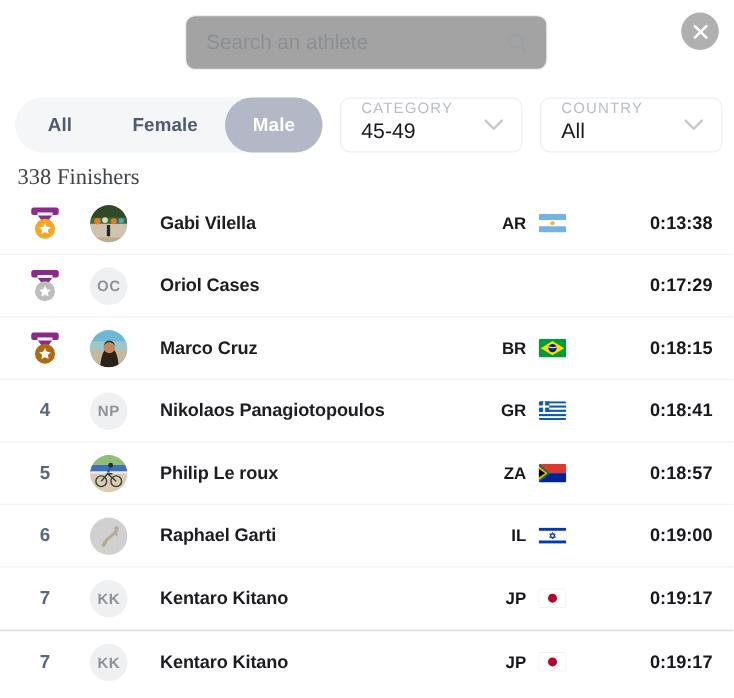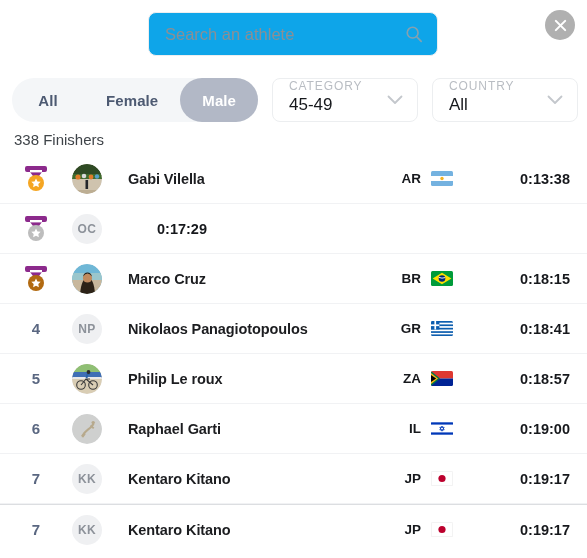--- a/index.html
+++ b/index.html
@@ -11,21 +11,21 @@
   }
   .page { position: relative; width: 587px; height: 558px; background: #fff; }
 
   
   .topbar { position: relative; height: 68px; }
 
   .search-box {
     position: absolute; left: 148px; top: 12px;
     width: 290px; height: 44px;
     border: 1px solid #eceef0; border-radius: 8px;
-    background: #0ea5e9;
+    background: #a3a3a3;
     display: flex; align-items: center;
     padding: 0 14px 0 16px;
   }
   .search-input {
     flex: 1; border: none; outline: none; background: transparent;
     font-family: "Liberation Sans", sans-serif;
     font-size: 16.5px; color: #2b2b2b;
   }
   .search-input::placeholder { color: #8b8f94; }
   .search-icon { width: 18px; height: 18px; flex: none; opacity: .85; }
@@ -74,22 +74,22 @@
   .sel-value {
     position: absolute; left: 16px; top: 16px;
     font-size: 17px; color: #16181c;
     font-family: "Liberation Sans", sans-serif;
   }
   .chev { position: absolute; right: 14px; top: 16px; width: 16px; height: 10px; }
 
   
   .finishers {
     position: absolute; left: 14px; top: 131px;
-    font-size: 15px; color: #3f4449;
-    font-family: Liberation Sans, sans-serif;
+    font-size: 18px; color: #3f4449;
+    font-family: Liberation Serif, serif;
   }
 
   
   .list { position: absolute; left: 0; top: 154px; width: 587px; }
   .row {
     position: relative; height: 50px;
     display: flex; align-items: center;
     border-bottom: 1px solid #f1f2f4;
   }
   .row.thick-top { border-top: 1px solid #dcdee1; }
@@ -241,20 +241,21 @@
             <rect x="7" y="6" width="12" height="2.4" fill="#ffffff"></rect>
             <circle cx="13" cy="19" r="8" fill="#bdbdbd"></circle>
             <path d="M13 14.4 l1.45 3.0 l3.25 .42 l-2.4 2.24 l.6 3.2 l-2.9 -1.55 l-2.9 1.55 l.6 -3.2 l-2.4 -2.24 l3.25 -.42 z" fill="#ffffff"></path>
           </svg>
         </div>
         <div class="avatar-cell">
           <div class="avatar">
             <span class="initials">OC</span>
           </div>
         </div>
+        <div class="name-cell"><span class="name">Oriol Cases</span></div>
         <div class="time-cell"><span class="time">0:17:29</span></div>
       </div>
       <div class="row">
         <div class="rank-cell">
           <svg viewBox="0 0 26 30" class="medal">
             <path d="M4 2 h18 a2 2 0 0 1 2 2 v2 a2 2 0 0 1 -2 2 h-3 l-3 4 h-6 l-3 -4 h-3 a2 2 0 0 1 -2 -2 v-2 a2 2 0 0 1 2 -2 z" fill="#8c2a8c"></path>
             <rect x="7" y="6" width="12" height="2.4" fill="#ffffff"></rect>
             <circle cx="13" cy="19" r="8" fill="#b26a11"></circle>
             <path d="M13 14.4 l1.45 3.0 l3.25 .42 l-2.4 2.24 l.6 3.2 l-2.9 -1.55 l-2.9 1.55 l.6 -3.2 l-2.4 -2.24 l3.25 -.42 z" fill="#ffffff"></path>
           </svg>

